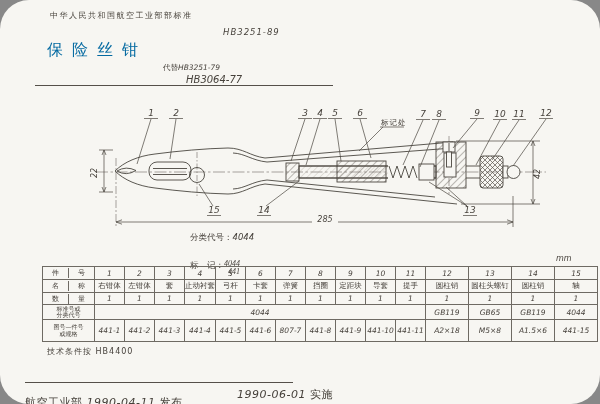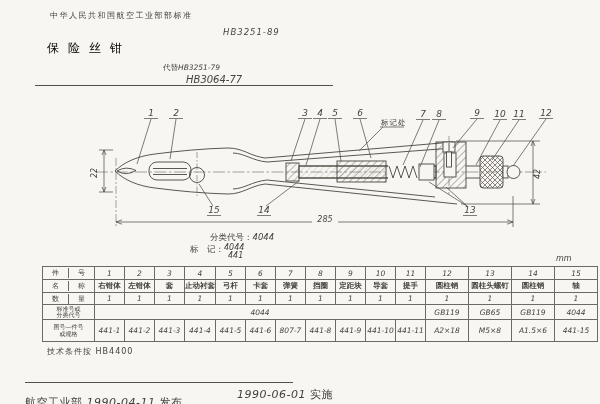--- a/index.html
+++ b/index.html
@@ -1,33 +1,34 @@
 <!DOCTYPE html>
 <html><head>
 <meta charset="utf-8">
 <style>
   * { margin:0; padding:0; box-sizing:border-box; }
   body { background:#888; font-family:"DejaVu Sans",sans-serif; }
   .page{
     position:relative; width:600px; height:404px; margin:0 auto;
     background:#f7f6f2; color:#46413b; overflow:hidden;
     font-family:"DejaVu Sans",sans-serif;
+    border-radius:29px;
   }
   .abs{ position:absolute; white-space:nowrap; }
   .hw{ font-style:italic; }
   .hdr-org{ left:50px; top:10px; font-size:8px; letter-spacing:1.5px; color:#4a453e;}
   .hdr-no{ left:187px; top:27px; font-size:8.5px; letter-spacing:1px;margin-left:36px;}
-  .hdr-title{ left:47px; top:40px; font-size:12px; letter-spacing:9px; color:#000000;}
+  .hdr-title{ left:47px; top:40px; font-size:16px; letter-spacing:9px; color:#0369a1;}
   .hdr-rep1{ left:163px; top:63px; font-size:7.5px; }
   .hdr-rep2{ left:186px; top:74px; font-size:10px; }
   .rule{ position:absolute; height:1px; background:#55504a; }
   .rule-top{ left:35px; top:85px; width:298px; }
   .rule-bottom{ left:25px; top:382px; width:268px; }
-  .class-line1{ left:190px; top:232px; font-size:8.5px;margin-left:20px; }
-  .class-line2{ left:190px; top:244px; font-size:8.5px; }
+  .class-line1{ left:190px; top:232px; font-size:8.5px; }
+  .class-line2{ left:190px; top:260px; font-size:8.5px;font-family:Liberation Serif, serif; }
   .stackfrac{ display:inline-block; vertical-align:top; line-height:8px; font-size:8px; }
   .stackfrac .b{ padding-left:4px; }
   .unit{ left:556px; top:254px; font-size:8px; }
   .technote{ left:47px; top:346px; font-size:8px; letter-spacing:1px;text-align:right; }
   .footer-l{ left:25px; top:387px; font-size:11px; letter-spacing:.5px;margin-top:8px; }
   .footer-r{ left:237px; top:387px; font-size:11px; letter-spacing:.5px; }
 
   table.parts{ position:absolute; left:42px; top:266px; border-collapse:collapse; table-layout:fixed; }
   table.parts td{
     border:1px solid #6e6a63; text-align:center; vertical-align:middle;
@@ -35,21 +36,21 @@
   }
   table.parts tr:nth-child(1){ height:13px; }
   table.parts tr:nth-child(2){ height:13px; }
   table.parts tr:nth-child(3){ height:12px; }
   table.parts tr:nth-child(4){ height:15px; }
   table.parts tr:nth-child(5){ height:22px; }
   td .splitbox{ display:flex; height:100%; align-items:stretch; }
   td .sh{ flex:1; display:flex; align-items:center; justify-content:center; font-size:7px; }
   td .sh.l{ border-right:1px solid #6e6a63; }
   td.stack2 div{ font-size:6px; line-height:6.5px; letter-spacing:0; }
-  td.nm{ font-size:6.5px;font-weight:bold; }
+  td.nm{ font-size:6.5px; }
   td.hwc{ font-style:italic; font-size:7.5px; }
 
   svg text{ font-family:"DejaVu Sans",sans-serif; fill:#46413b; stroke:none; }
   svg .hwsvg{ font-style:italic; }
 </style>
 </head>
 <body>
 
 <div class="page">
 

